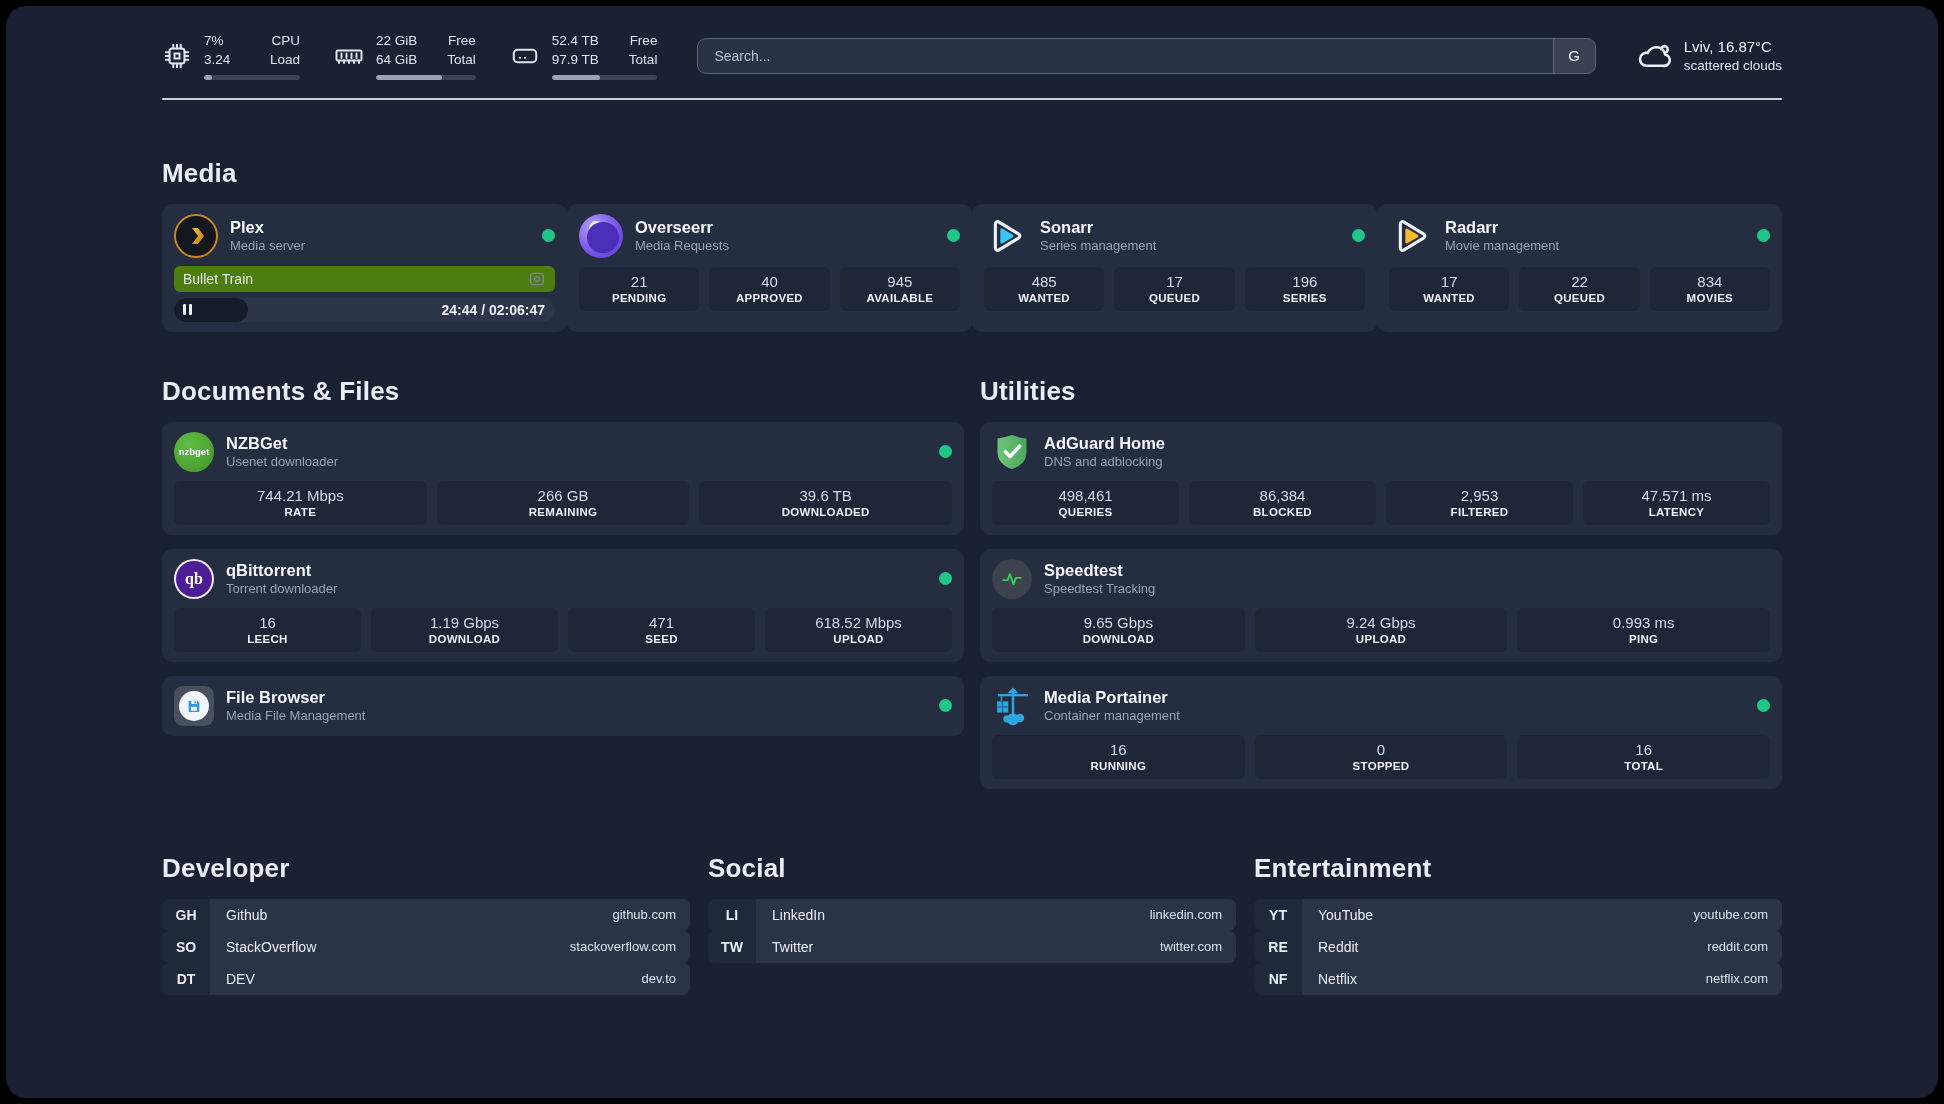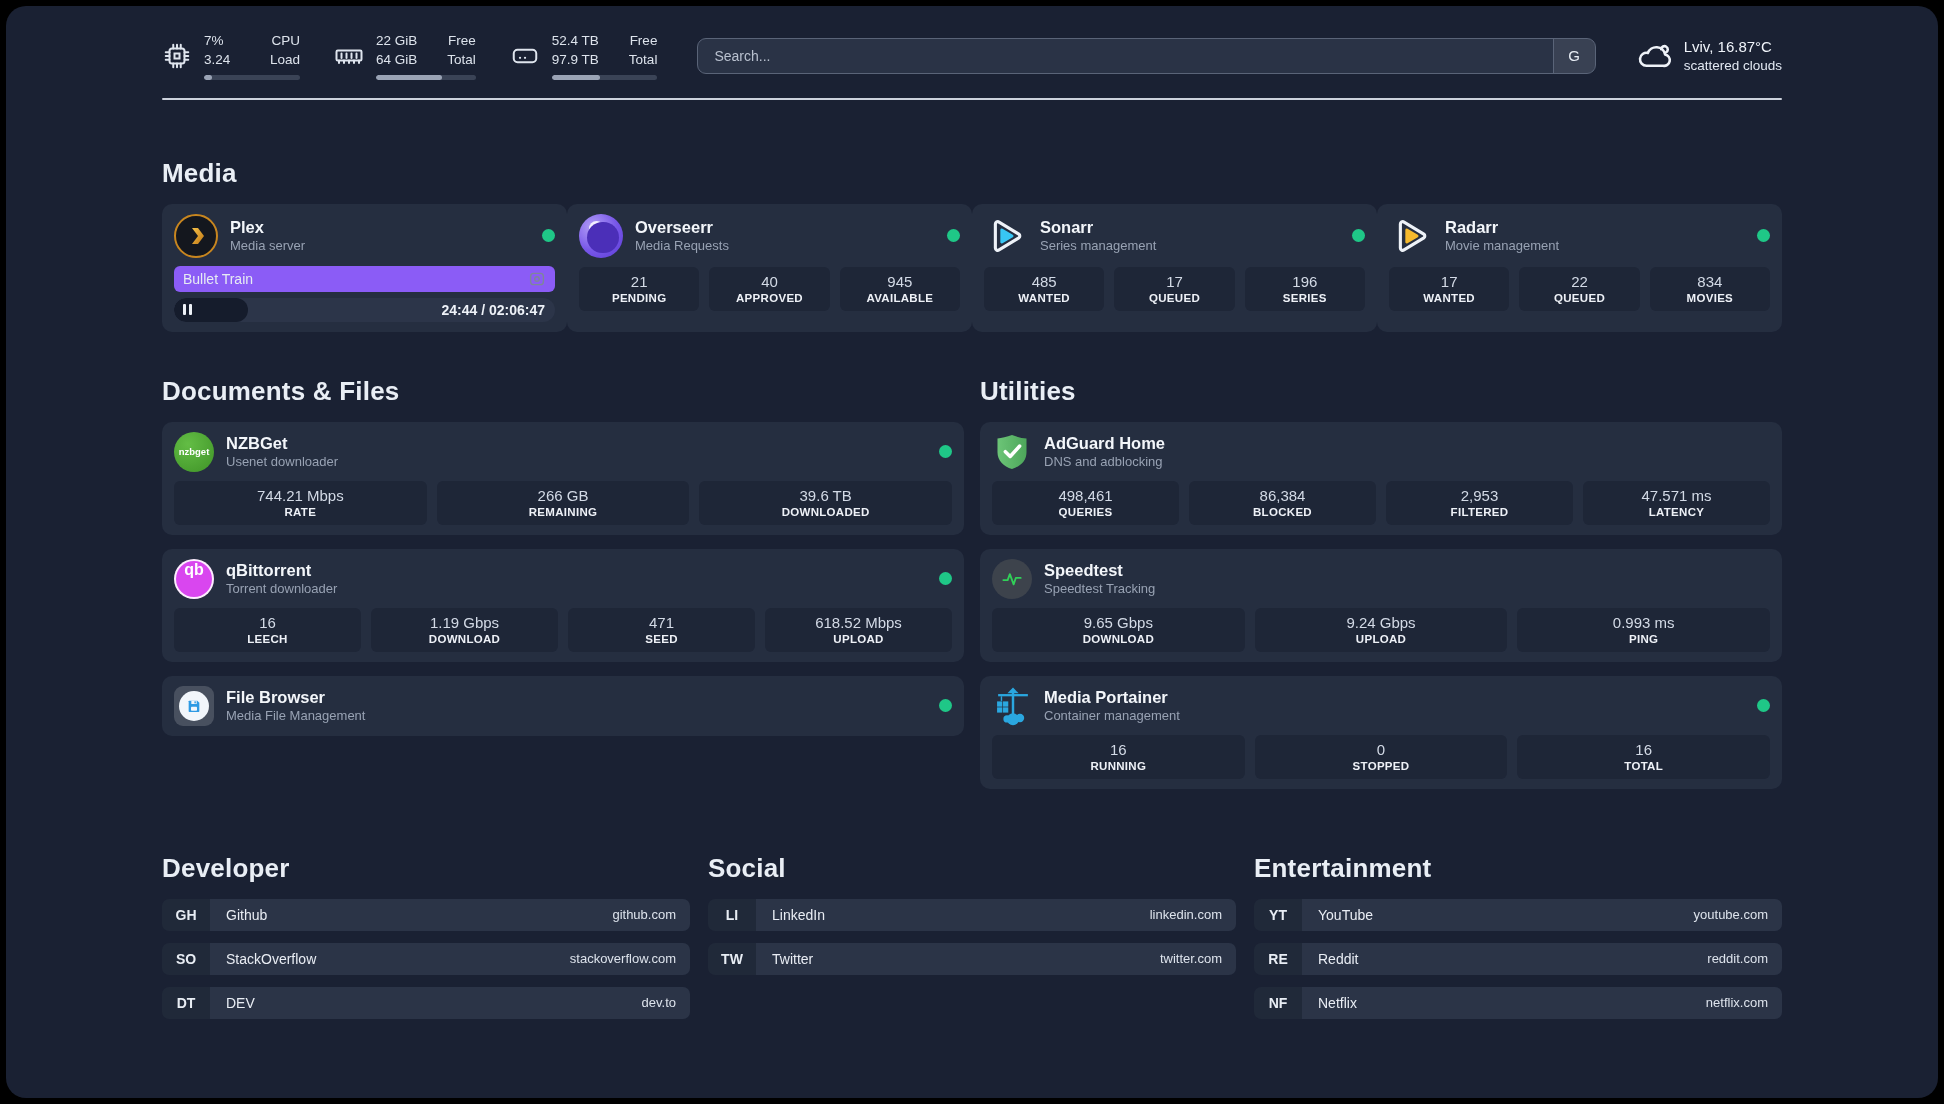--- a/index.html
+++ b/index.html
@@ -51,57 +51,57 @@
 
   .stats-row { margin-top:9px; display:grid; gap:10px; }
   .stats-3 { grid-template-columns:repeat(3,1fr); }
   .stats-4 { grid-template-columns:repeat(4,1fr); }
   .stat-box { background:#1e2637; border-radius:6px; padding:6px 6px 7px; text-align:center; }
   .stat-value { font-size:15px; color:#d3dae6; }
   .stat-label { margin-top:2px; font-size:11.5px; font-weight:700; letter-spacing:.3px; color:#eef1f7; }
 
   
   .player { margin-top:8px; }
-  .player-title-row { background:#8b5cf6; border-radius:6px; height:26px; display:flex; align-items:center; padding:0 9px; }
+  .player-title-row { background:#4d7c0f; border-radius:6px; height:26px; display:flex; align-items:center; padding:0 9px; }
   .player-title { font-size:14px; color:#e6ebf3; }
   .player-device { margin-left:auto; width:18px; height:18px; stroke:#7e8798; fill:none; }
   .player-bar { margin-top:6px; position:relative; height:24px; background:#2c3549; border-radius:12px; overflow:hidden; }
   .player-fill { position:absolute; left:0; top:0; bottom:0; background:#151c2c; border-radius:12px;
     display:flex; align-items:center; padding-left:9px; }
   .pause-icon { display:flex; gap:3px; cursor:pointer; }
   .pause-icon span { width:3px; height:11px; background:#eef2f8; border-radius:1px; }
   .player-time { position:absolute; right:10px; top:0; bottom:0; display:flex; align-items:center;
     font-size:14px; font-weight:700; color:#eef2f8; }
 
   
   .mid-grid { margin-top:44px; display:grid; grid-template-columns:1fr 1fr; gap:16px; align-items:start; }
   .col-cards { margin-top:15px; display:flex; flex-direction:column; gap:14px; }
 
   
   .bookmarks { margin-top:64px; display:grid; grid-template-columns:repeat(3,1fr); gap:18px; align-items:start; }
-  .bm-rows { margin-top:15px; display:flex; flex-direction:column; gap:12px; }
+  .bm-rows { margin-top:15px; display:flex; flex-direction:column; gap:0; }
   .bm-row { display:flex; height:32px; border-radius:7px; overflow:hidden; cursor:pointer; }
   .bm-abbr { width:48px; background:#202939; color:#e8edf4; font-size:14px; font-weight:700;
     display:flex; align-items:center; justify-content:center; flex:0 0 auto; }
   .bm-bar { flex:1; background:#2b3447; display:flex; align-items:center; padding:0 14px 0 16px; }
   .bm-name { font-size:14px; color:#e9edf4; }
   .bm-url { margin-left:auto; font-size:13px; color:#dde3ec; }
 
   
   .plex-circle { width:100%; height:100%; border-radius:50%; background:#14171e; border:2px solid #c8861f;
     display:flex; align-items:center; justify-content:center; }
   .overseerr-circle { width:100%; height:100%; border-radius:50%;
     background:radial-gradient(circle at 32% 30%, #b3a0f6, #7756e8 55%, #5a3bd6); position:relative; overflow:hidden; }
   .overseerr-inner { position:absolute; left:18%; top:18%; width:72%; height:72%; border-radius:50%; background:#4b2fb8; }
   .overseerr-glint { position:absolute; left:22%; top:16%; width:34%; height:34%; border-radius:50%; background:#f3f0ff; }
   .nzbget-circle { width:100%; height:100%; border-radius:50%;
     background:radial-gradient(circle at 35% 30%, #63bd45, #3f9327); display:flex; align-items:center; justify-content:center; }
   .nzbget-text { color:#fff; font-size:9.5px; font-weight:700; }
-  .qb-circle { width:100%; height:100%; border-radius:50%; background:#d946ef; border:2px solid rgba(255,255,255,.9);
-    display:flex; justify-content:center; }
+  .qb-circle { width:100%; height:100%; border-radius:50%; background:#4c1d95; border:2px solid rgba(255,255,255,.9);
+    display:flex; align-items:center; justify-content:center;font-family:Liberation Serif, serif; }
   .qb-text { color:#fff; font-size:16px; font-weight:600; }
   .fb-square { width:100%; height:100%; border-radius:9px; background:#48505f;
     display:flex; align-items:center; justify-content:center; }
   .fb-circle { width:30px; height:30px; border-radius:50%; background:#f2f6fb;
     display:flex; align-items:center; justify-content:center; }
   .speedtest-circle { width:100%; height:100%; border-radius:50%; background:#3d434c;
     display:flex; align-items:center; justify-content:center; }
 </style>
 </head>
 <body>

